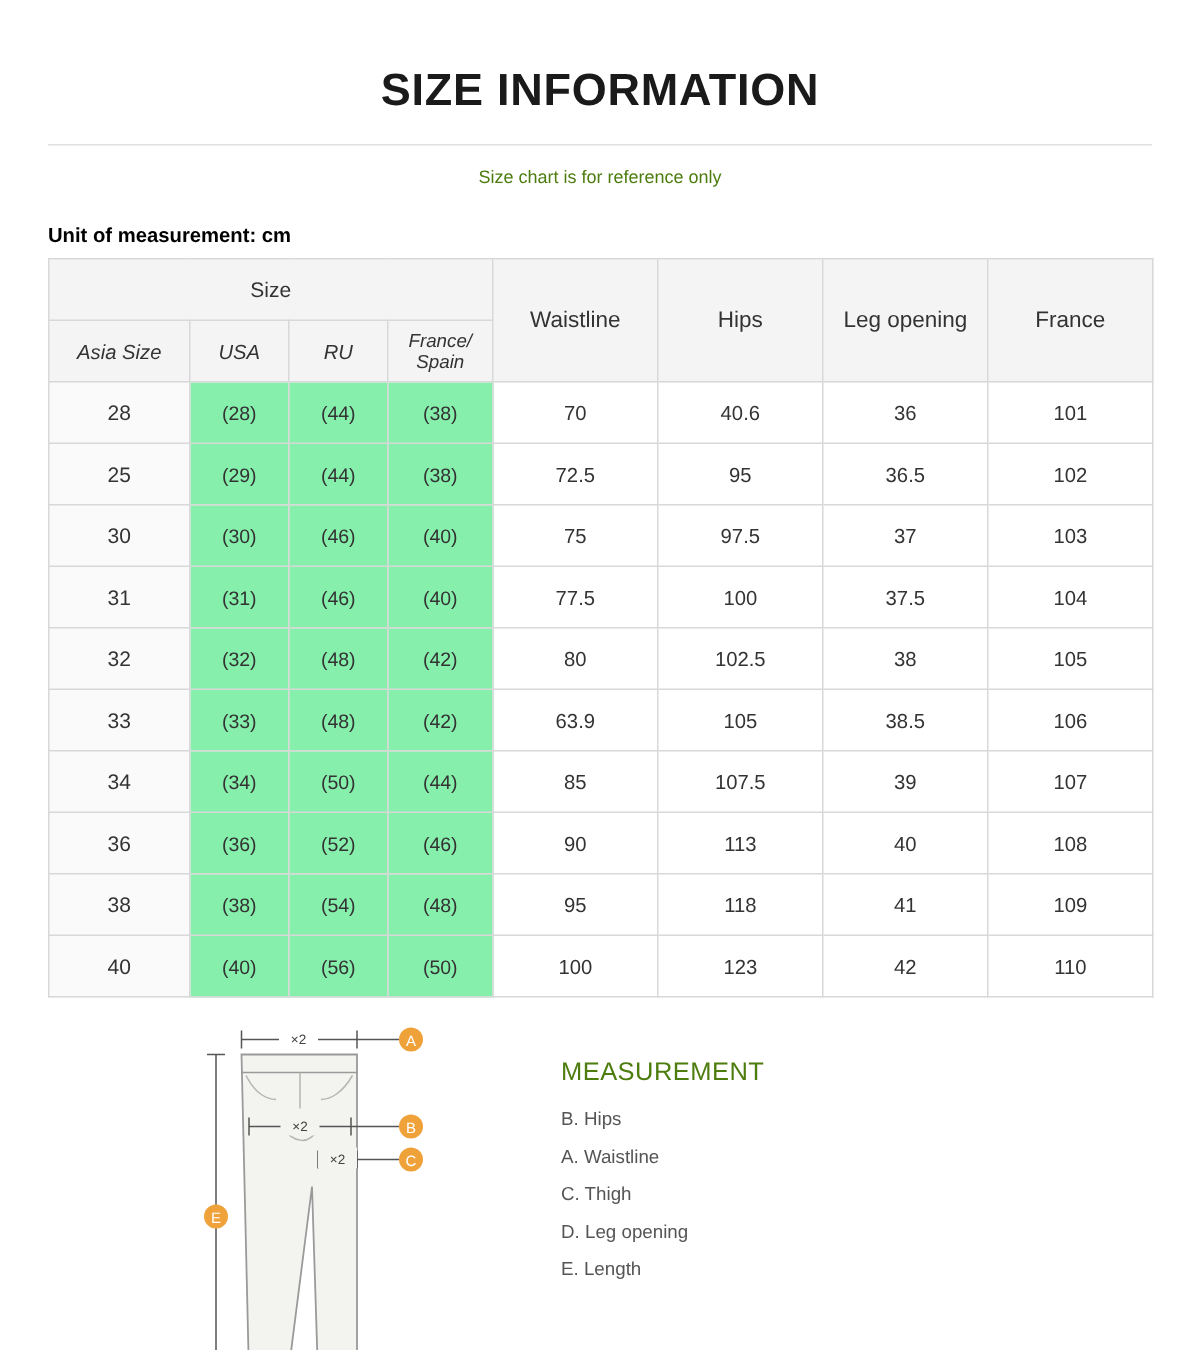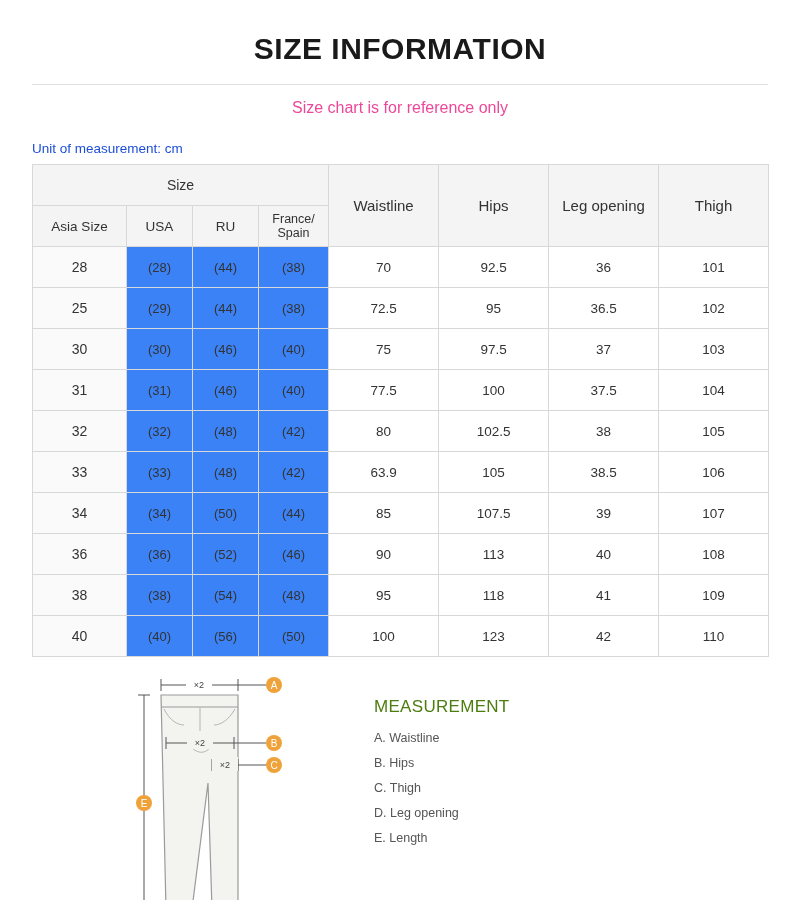--- a/index.html
+++ b/index.html
@@ -20,38 +20,38 @@
     position: relative;
     box-sizing: border-box;
     padding: 0 32px;
   }
   .title {
     text-align: center;
     font-size: 30px;
     font-weight: bold;
     letter-spacing: 0.5px;
     color: #1a1a1a;
-    padding-top: 32px;
+    padding-top: 44px;
     padding-bottom: 18px;
   }
   .subtitle-wrap {
     border-top: 1px solid #e0e0e0;
     padding-top: 14px;
     text-align: center;
   }
   .subtitle {
-    font-size: 16px;
-    color: #ec4899;
+    font-size: 12px;
+    color: #4d7c0f;
   }
   .unit {
     margin-top: 24px;
     margin-bottom: 8px;
     font-size: 13.5px;
-    font-weight: normal;
-    color: #1d4ed8;
+    font-weight: bold;
+    color: #000000;
   }
   table.size-table {
     border-collapse: collapse;
     width: 736px;
     table-layout: fixed;
     font-size: 13px;
     border-radius: 21px;
   }
   table.size-table td, table.size-table th {
     border: 1px solid #d8d8d8;
@@ -65,41 +65,42 @@
   .hdr-group {
     background: #f4f4f4;
     font-size: 14px;
     font-weight: normal;
     color: #333;
   }
   .hdr-cell {
     background: #f4f4f4;
     font-size: 13.5px;
     color: #333;
+    font-style: italic;
   }
   .hdr-tall {
     background: #f4f4f4;
     font-size: 15px;
     color: #222;
     margin-left: 36px;
   }
   .hdr-small {
     font-size: 12.5px;
     line-height: 1.15;
   }
   tr.data-row td {
     height: 40px;
   }
   td.asia {
     font-weight: bold;
     background: #fafafa;
     font-size: 14px;
   }
   td.paren {
-    background: #3b82f6;
+    background: #86efac;
     color: #444;
     font-size: 13px;
   }
   td.num {
     font-size: 13.5px;
     color: #333;
   }
   .bottom {
     margin-top: 16px;
     display: flex;
@@ -151,37 +152,37 @@
       <col style="width:110px">
       <col style="width:110px">
       <col style="width:110px">
     </colgroup>
     <thead>
       <tr>
         <th class="hdr-group" colspan="4">Size</th>
         <th class="hdr-tall" rowspan="2">Waistline</th>
         <th class="hdr-tall" rowspan="2">Hips</th>
         <th class="hdr-tall" rowspan="2">Leg opening</th>
-        <th class="hdr-tall" rowspan="2">Thigh</th>
+        <th class="hdr-tall" rowspan="2">France</th>
       </tr>
       <tr>
         <th class="hdr-cell">Asia Size</th>
         <th class="hdr-cell">USA</th>
         <th class="hdr-cell">RU</th>
         <th class="hdr-cell hdr-small">France/ Spain</th>
       </tr>
     </thead>
     <tbody>
       <tr class="data-row">
         <td class="asia">28</td>
         <td class="paren">(28)</td>
         <td class="paren">(44)</td>
         <td class="paren">(38)</td>
         <td class="num">70</td>
-        <td class="num">92.5</td>
+        <td class="num">40.6</td>
         <td class="num">36</td>
         <td class="num">101</td>
       </tr>
       <tr class="data-row">
         <td class="asia">25</td>
         <td class="paren">(29)</td>
         <td class="paren">(44)</td>
         <td class="paren">(38)</td>
         <td class="num">72.5</td>
         <td class="num">95</td>
@@ -331,22 +332,22 @@
         <rect x="87" y="236" width="24" height="13" fill="#ffffff"></rect>
         <text x="99" y="246" font-size="9" fill="#444" text-anchor="middle" font-family="Liberation Sans, sans-serif">×2</text>
         <line x1="112" y1="243" x2="136" y2="243" stroke="#555" stroke-width="1"></line>
         <circle cx="144" cy="243" r="8" fill="#f0a23a"></circle>
         <text x="144" y="247" font-size="10" fill="#fff" text-anchor="middle" font-family="Liberation Sans, sans-serif">D</text>
       </svg>
     </div>
 
     <div class="measure-block">
       <div class="measure-title">MEASUREMENT</div>
+      <div class="measure-item">B. Hips</div>
       <div class="measure-item">A. Waistline</div>
-      <div class="measure-item">B. Hips</div>
       <div class="measure-item">C. Thigh</div>
       <div class="measure-item">D. Leg opening</div>
       <div class="measure-item">E. Length</div>
     </div>
 
   </div>
 
 </div>
 
 </body></html>

